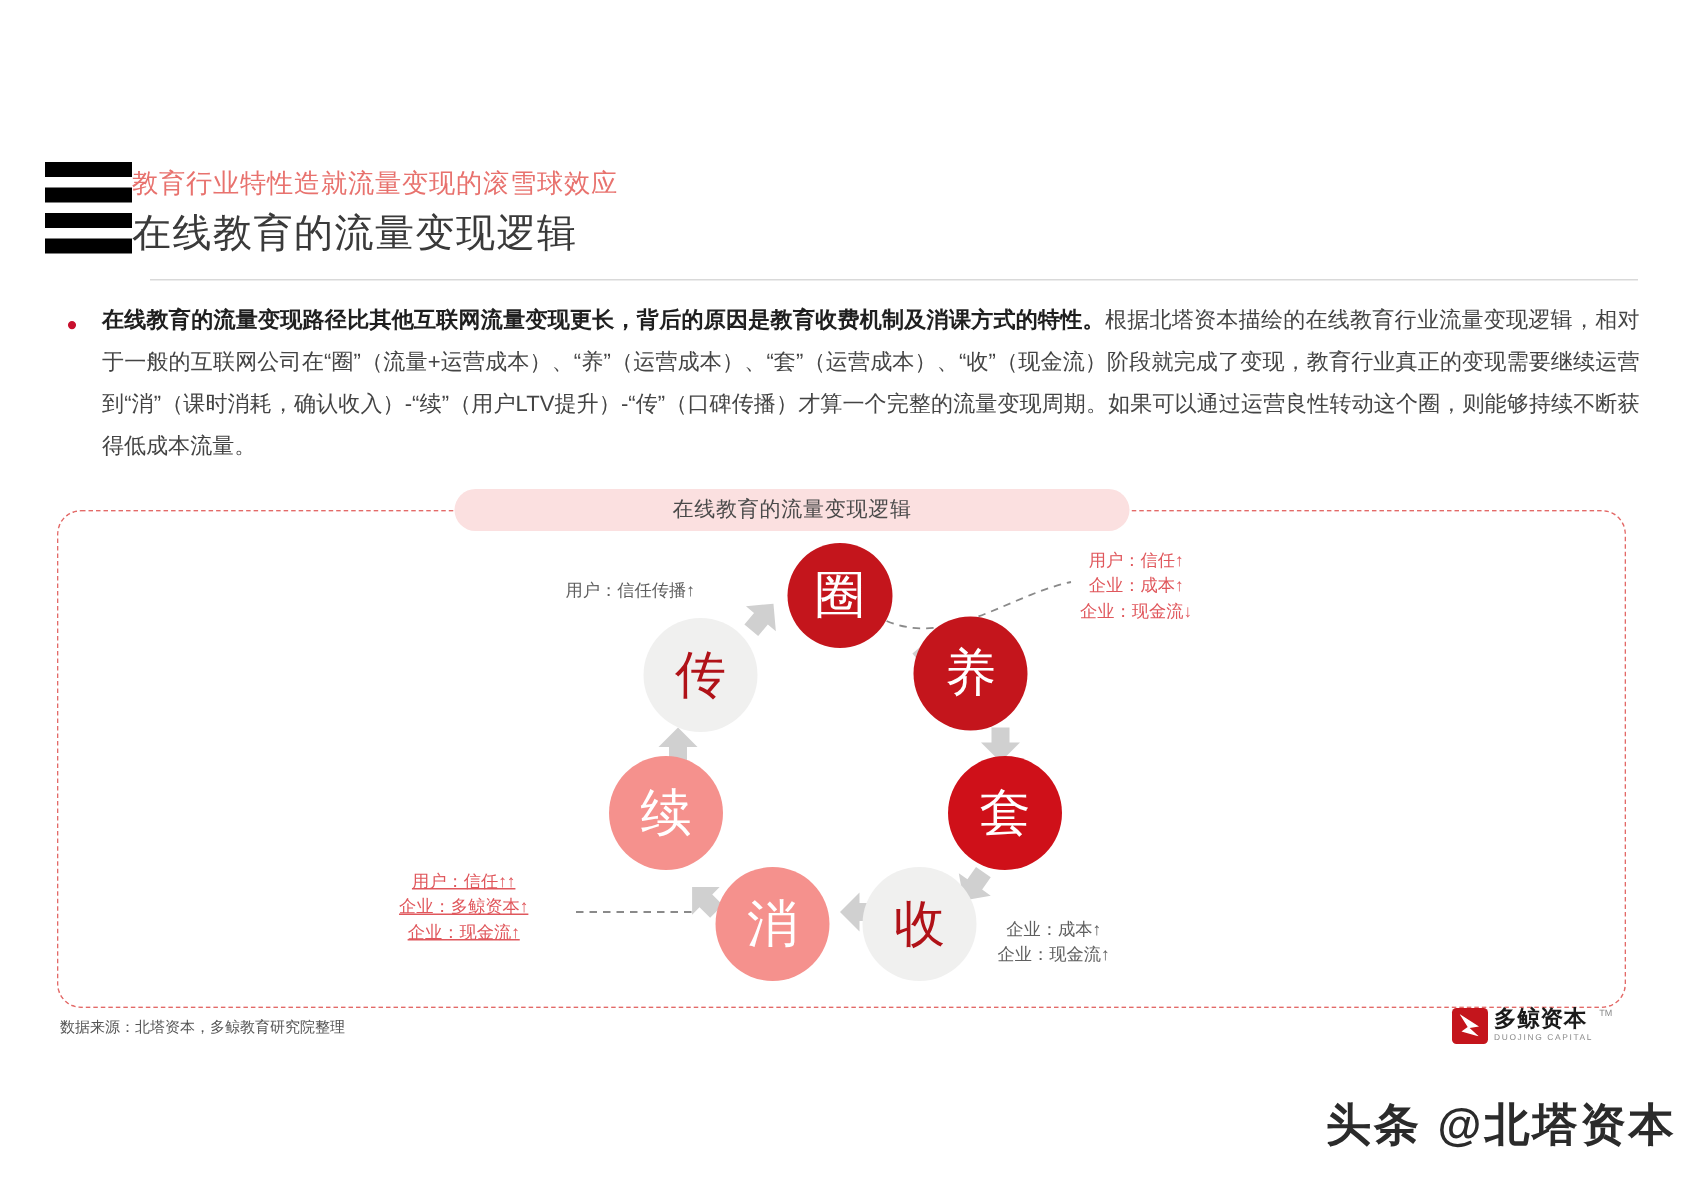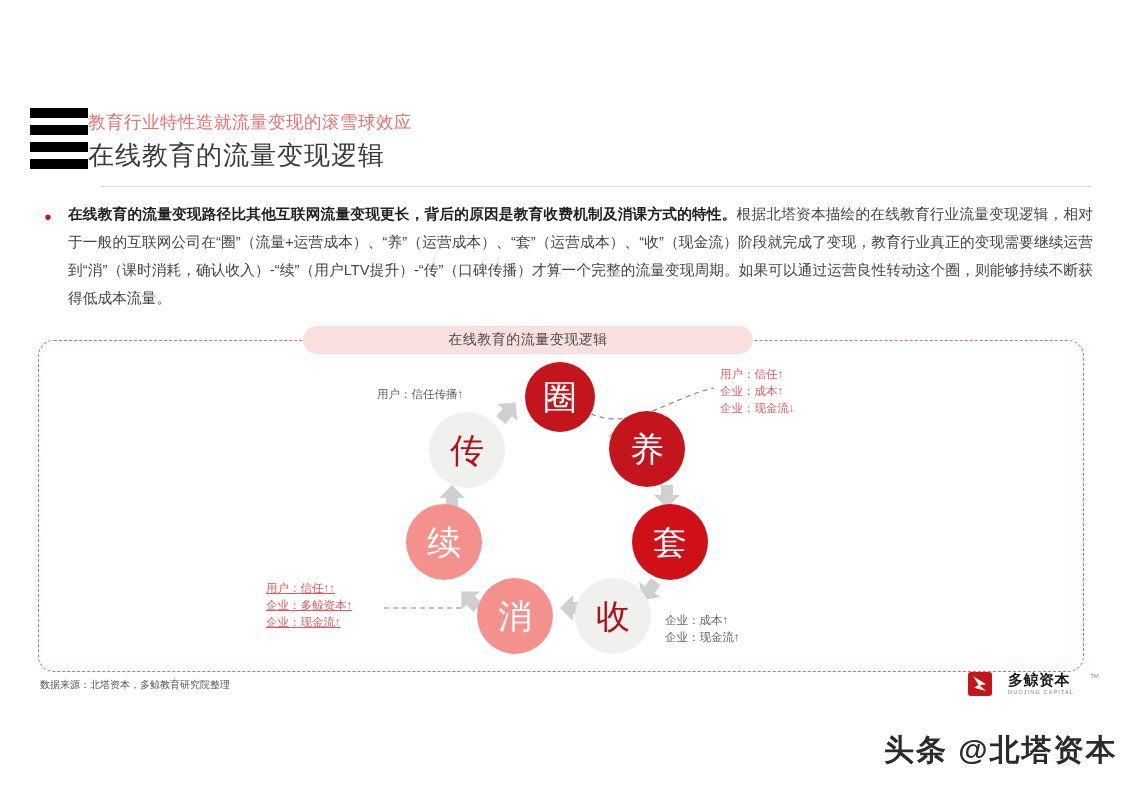--- a/index.html
+++ b/index.html
@@ -137,40 +137,41 @@
   .node.n-xiao  { background: #f5918d; color: #ffffff; }
   .node.n-xu    { background: #f5918d; color: #ffffff; }
   .node.n-chuan { background: #f0f0ef; color: #b01218; }
 
   
   .anno {
     position: absolute;
     font-size: 11.5px;
     line-height: 17px;
     white-space: nowrap;
+    text-align: center;
   }
   .anno.red  { color: #e0575c; }
   .anno.gray { color: #5f5f5f; }
 
   
   .source {
     position: absolute;
     left: 40px;
     top: 678px;
     font-size: 10px;
     color: #555555;
     white-space: nowrap;
   }
   .logo {
     position: absolute;
     left: 968px;
     top: 672px;
     display: flex;
     align-items: center;
-    gap: 16px;
+    gap: 4px;
   }
   .logo-mark {
     width: 24px;
     height: 24px;
     background: #c4151c;
     border-radius: 3px;
     position: relative;
   }
   .logo-mark::after {
     content: "";

